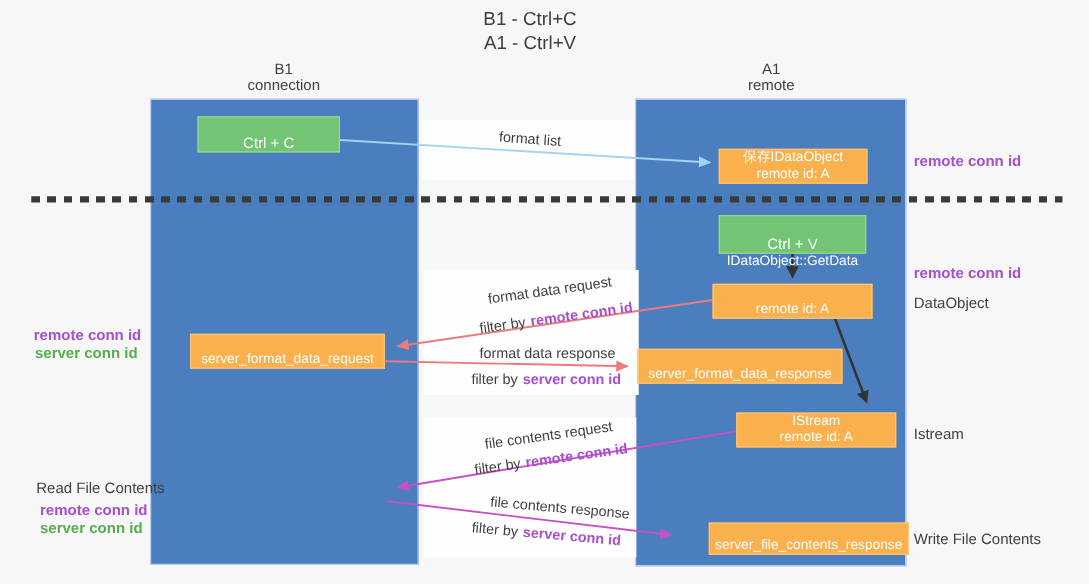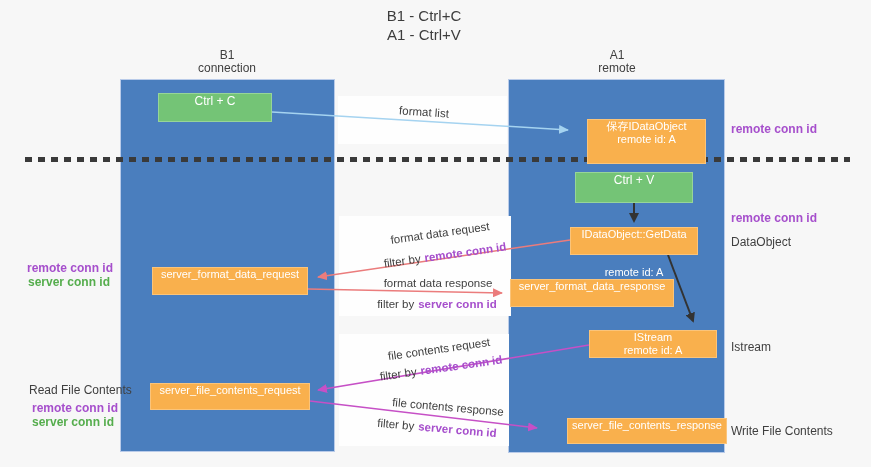--- a/index.html
+++ b/index.html
@@ -16,21 +16,21 @@
   .lane.b1{left:120px;width:215px;height:373px;}
   .lane.a1{left:508px;width:217px;height:374px;}
 
   .panel{position:absolute;background:#fefefe;}
 
   .dash-line{position:absolute;left:25px;top:157px;width:825px;height:5px;
              background:repeating-linear-gradient(90deg,#3a3a3a 0 7px,transparent 7px 13px);}
 
   svg.overlay{position:absolute;left:0;top:0;pointer-events:none;}
 
-  .node{position:absolute;display:flex;flex-direction:column;align-items:center;justify-content:flex-start;
+  .node{position:absolute;display:flex;flex-direction:column;align-items:center;justify-content:flex-end;
         color:#fff;text-align:center;box-sizing:border-box;white-space:nowrap;}
   .node.orange{background:#f9b04d;border:1px solid #fbc47a;font-size:11px;line-height:13px;}
   .node.green{background:#74c476;border:1px solid #97d598;font-size:12px;}
 
   .flow-label{position:absolute;color:#3f3f3f;font-size:11.5px;white-space:nowrap;}
   .flow-label .purple{color:#a64fcc;font-weight:bold;margin-left:4px;}
 
   .annot{position:absolute;font-size:12px;white-space:nowrap;}
   .annot.plain{color:#3f3f3f;}
   .annot.purple{color:#a64fcc;font-weight:bold;}
@@ -85,21 +85,21 @@
     <line x1="308" y1="289" x2="502" y2="293" stroke="#eb7c7c" stroke-width="1.5" marker-end="url(#mRed)"></line>
     <line x1="668" y1="255" x2="693" y2="321" stroke="#333333" stroke-width="2" marker-end="url(#mBlack)"></line>
     <line x1="589" y1="345" x2="318" y2="390" stroke="#c650c6" stroke-width="1.5" marker-end="url(#mMag)"></line>
     <line x1="310" y1="401" x2="537" y2="428" stroke="#c650c6" stroke-width="1.5" marker-end="url(#mMag)"></line>
   </svg>
 
   <div class="node green" style="left:158px;top:93px;width:114px;height:29px;">
     <div>Ctrl + C</div>
   </div>
 
-  <div class="node orange" style="left:587px;top:119px;width:119px;height:45px;">
+  <div class="node orange" style="left:575px;top:119px;width:119px;height:28px;">
     <div>保存IDataObject</div>
     <div>remote id: A</div>
   </div>
 
   <div class="node green" style="left:575px;top:172px;width:118px;height:31px;">
     <div>Ctrl + V</div>
   </div>
 
   <div class="node orange" style="left:570px;top:227px;width:128px;height:28px;gap:25px;">
     <div>IDataObject::GetData</div>
@@ -112,23 +112,20 @@
 
   <div class="node orange" style="left:510px;top:279px;width:164px;height:28px;">
     <div>server_format_data_response</div>
   </div>
 
   <div class="node orange" style="left:589px;top:330px;width:128px;height:28px;">
     <div>IStream</div>
     <div>remote id: A</div>
   </div>
 
-  <div class="node orange" style="left:150px;top:383px;width:160px;height:27px;">
-    <div>server_file_contents_request</div>
-  </div>
 
   <div class="node orange" style="left:567px;top:418px;width:160px;height:26px;">
     <div>server_file_contents_response</div>
   </div>
 
   <div class="flow-label" style="left:424px;top:112px;transform:translate(-50%,-50%) rotate(4deg);">
     <span>format list</span>
   </div>
 
   <div class="flow-label" style="left:440px;top:233px;transform:translate(-50%,-50%) rotate(-8deg);">

